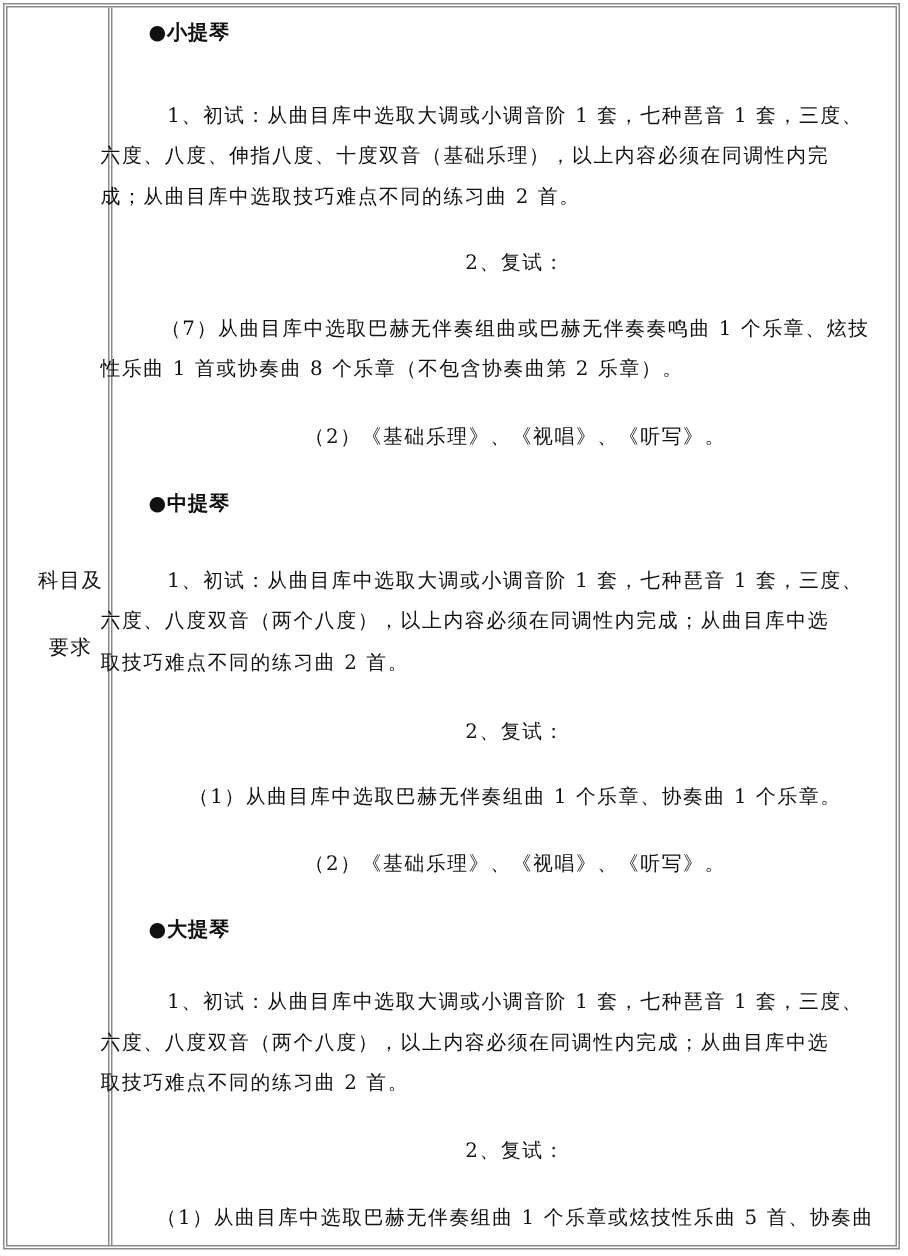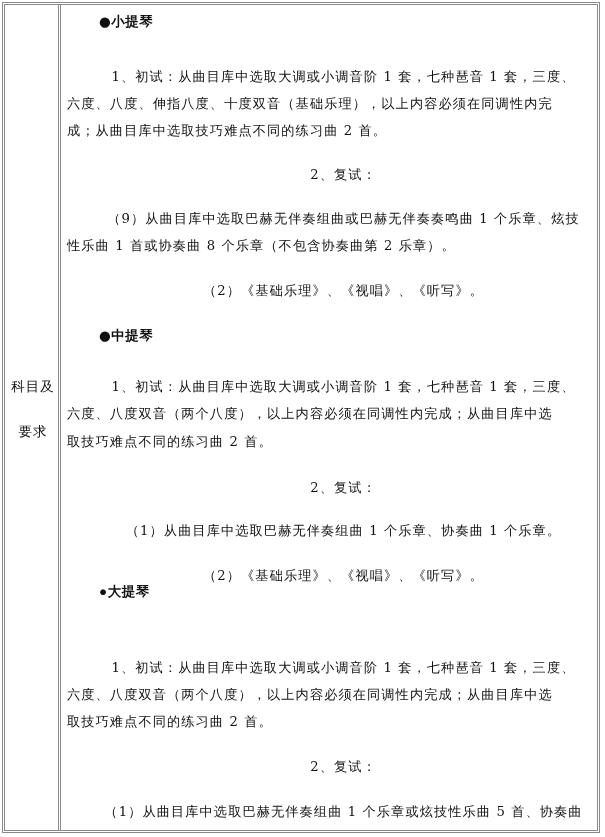--- a/index.html
+++ b/index.html
@@ -1,20 +1,20 @@
 <!DOCTYPE html>
 <html><head>
 <meta charset="utf-8">
 <style>
   html, body { margin: 0; padding: 0; background: #ffffff; }
   body { width: 605px; height: 837px; overflow: hidden; position: relative;
          font-family: "DejaVu Serif", "Liberation Serif", serif; color: #111; }
   .table { position: absolute; left: 2px; top: 2px; width: 598px; height: 831px;
            border: 3px double #8a8a8a; box-sizing: border-box; }
-  .left-col { position: absolute; left: 0; top: 0; width: 56px; height: 100%;
+  .left-col { position: absolute; left: 14px; top: 0; width: 56px; height: 100%;
               border-right: 3px double #8a8a8a; box-sizing: border-box; }
   .label { position: absolute; left: 0; width: 56px; text-align: center;
            font-size: 13.5px; letter-spacing: 1px; }
   .content { position: absolute; left: 59px; top: 0; right: 0; height: 100%; }
   .line { position: absolute; left: 3px; right: 6px; font-size: 13.2px;
           white-space: nowrap; letter-spacing: 1.1px; }
   .indent { left: 32px; text-align: center; }
   .heading { font-weight: bold; font-family: "DejaVu Sans", "Liberation Sans", sans-serif;
              font-size: 13.5px; letter-spacing: 0.5px; margin-left: 32px; }
 </style>
@@ -27,32 +27,32 @@
     <div class="label" style="top:418px;">要求</div>
   </div>
 
   <div class="content">
 
     <div class="line heading" style="top:8px;">●小提琴</div>
     <div class="line indent" style="top:63px;">1、初试：从曲目库中选取大调或小调音阶 1 套，七种琶音 1 套，三度、</div>
     <div class="line" style="top:90px;">六度、八度、伸指八度、十度双音（基础乐理），以上内容必须在同调性内完</div>
     <div class="line" style="top:117px;">成；从曲目库中选取技巧难点不同的练习曲 2 首。</div>
     <div class="line indent" style="top:161px;">2、复试：</div>
-    <div class="line indent" style="top:205px;">（9）从曲目库中选取巴赫无伴奏组曲或巴赫无伴奏奏鸣曲 1 个乐章、炫技</div>
+    <div class="line indent" style="top:205px;">（7）从曲目库中选取巴赫无伴奏组曲或巴赫无伴奏奏鸣曲 1 个乐章、炫技</div>
     <div class="line" style="top:232px;">性乐曲 1 首或协奏曲 8 个乐章（不包含协奏曲第 2 乐章）。</div>
     <div class="line indent" style="top:277px;">（2）《基础乐理》、《视唱》、《听写》。</div>
 
     <div class="line heading" style="top:322px;">●中提琴</div>
     <div class="line indent" style="top:373px;">1、初试：从曲目库中选取大调或小调音阶 1 套，七种琶音 1 套，三度、</div>
     <div class="line" style="top:400px;">六度、八度双音（两个八度），以上内容必须在同调性内完成；从曲目库中选</div>
     <div class="line" style="top:428px;">取技巧难点不同的练习曲 2 首。</div>
     <div class="line indent" style="top:474px;">2、复试：</div>
     <div class="line indent" style="top:517px;">（1）从曲目库中选取巴赫无伴奏组曲 1 个乐章、协奏曲 1 个乐章。</div>
     <div class="line indent" style="top:562px;">（2）《基础乐理》、《视唱》、《听写》。</div>
 
-    <div class="line heading" style="top:578px;font-family:Liberation Serif, serif;">●大提琴</div>
+    <div class="line heading" style="top:606px;">●大提琴</div>
     <div class="line indent" style="top:654px;">1、初试：从曲目库中选取大调或小调音阶 1 套，七种琶音 1 套，三度、</div>
     <div class="line" style="top:681px;">六度、八度双音（两个八度），以上内容必须在同调性内完成；从曲目库中选</div>
     <div class="line" style="top:708px;">取技巧难点不同的练习曲 2 首。</div>
     <div class="line indent" style="top:753px;">2、复试：</div>
     <div class="line indent" style="top:798px;">（1）从曲目库中选取巴赫无伴奏组曲 1 个乐章或炫技性乐曲 5 首、协奏曲</div>
   </div>
 </div>
 
 </body></html>

